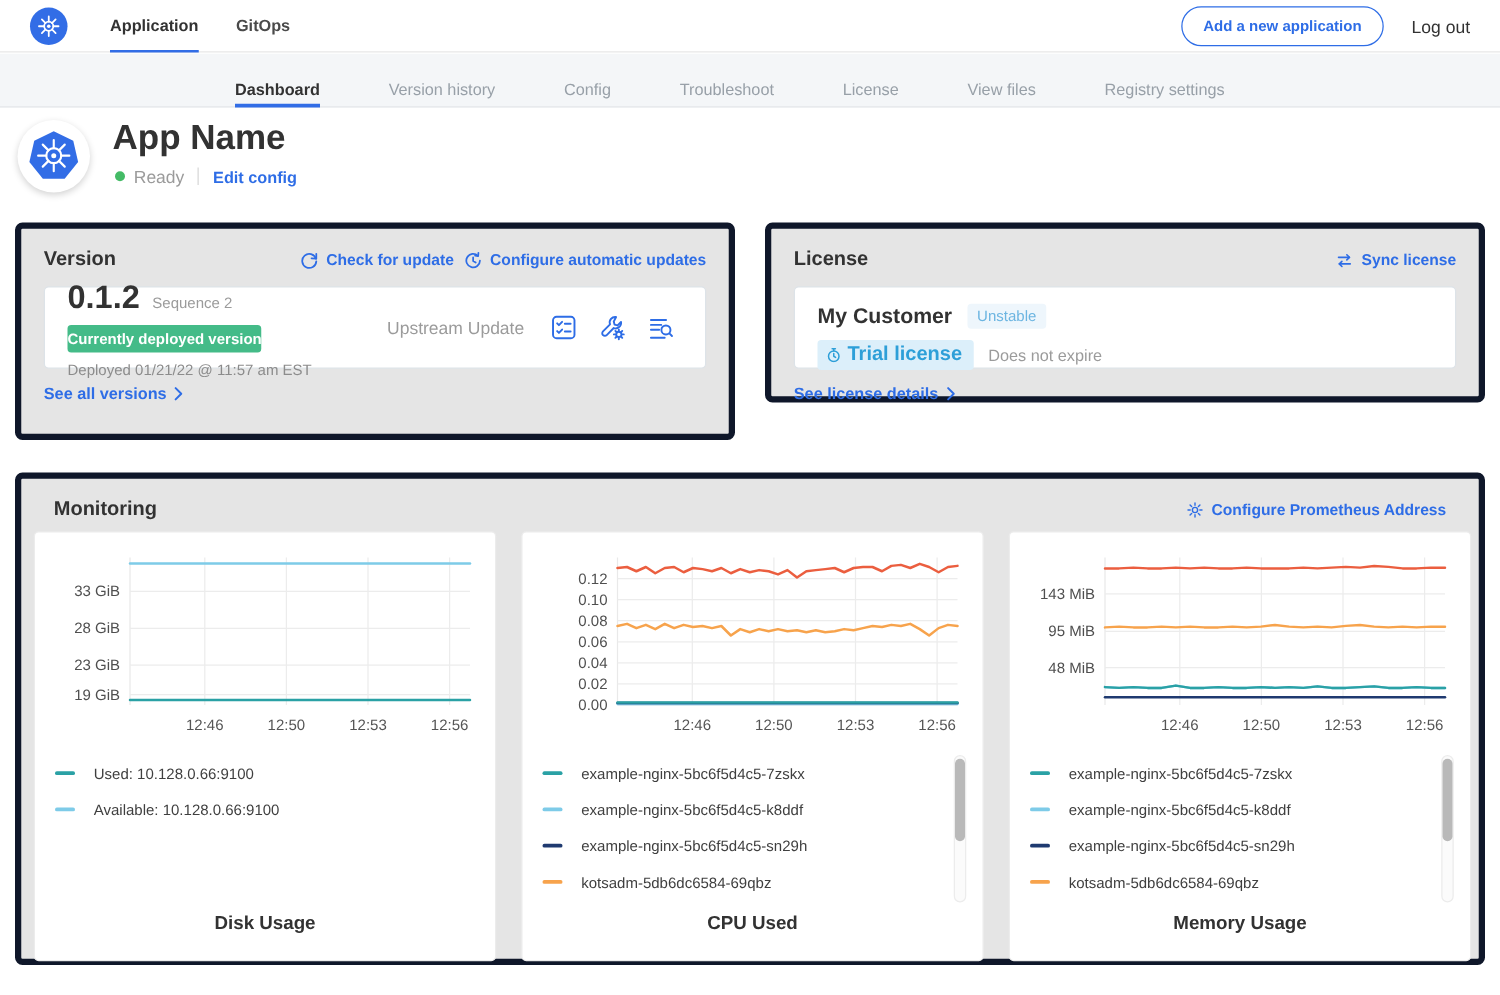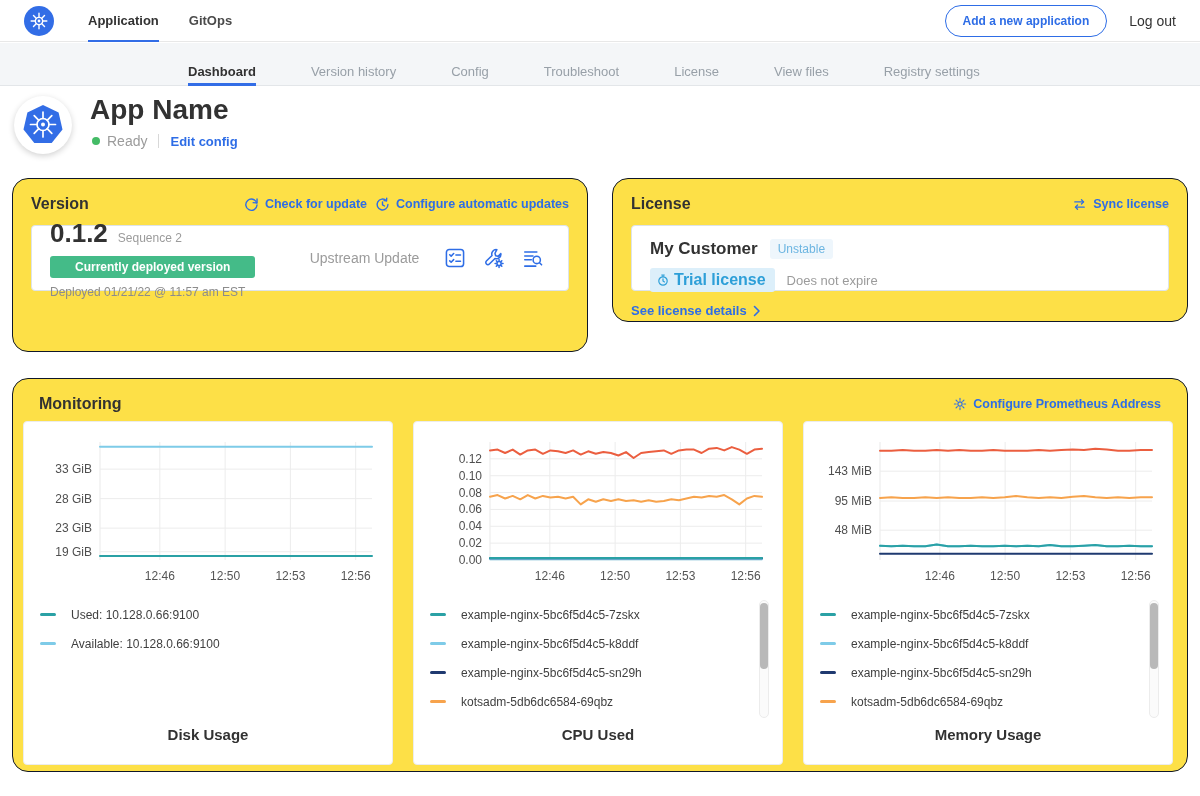--- a/index.html
+++ b/index.html
@@ -37,36 +37,36 @@
     background:#fff; box-shadow:0 2px 6px rgba(0,0,0,.18); display:flex; align-items:center; justify-content:center; }
   .app-name { position:absolute; left:90px; top:8px; font-size:28px; font-weight:700; color:#323232; }
   .status-row { position:absolute; left:92px; top:47px; display:flex; align-items:center; }
   .status-dot { width:8px; height:8px; border-radius:50%; background:#44bb66; }
   .status-text { margin-left:7px; font-size:14px; color:#9b9b9b; }
   .status-divider { width:1px; height:14px; background:#d8d8d8; margin:0 11px; }
   .link { color:#2e6de6; font-weight:700; cursor:pointer; }
   .edit-config { font-size:13px; }
 
   
-  .card { position:absolute; background:#fde047; border:1px solid #0f172a; border-radius:16px; }
+  .card { position:absolute; background:#e5e5e5; border:5px solid #0f172a; border-radius:6px; }
   .version-card { left:12px; top:178px; width:576px; height:174px; padding:16px 18px; }
   .license-card { left:612px; top:178px; width:576px; height:144px; padding:16px 18px; }
   .card-head { display:flex; align-items:center; }
   .card-title { font-size:16px; font-weight:700; color:#323232; }
   .card-head-links { margin-left:auto; display:flex; align-items:center; gap:8px; }
   .head-link { display:flex; align-items:center; gap:6px; font-size:12.5px; }
   .inner-box { margin-top:12px; background:#fff; border:1px solid #dde3e8; border-radius:4px; }
 
   .version-inner { padding:13px 18px; display:flex; align-items:center; height:66px; }
   .version-left { width:235px; }
   .version-line { display:flex; align-items:baseline; }
   .version-number { font-size:26px; font-weight:700; color:#323232; }
   .sequence { margin-left:10px; font-size:12px; color:#9b9b9b; }
   .deployed-badge { display:inline-block; margin-top:7px; background:#44bb88; color:#fff;
-    font-size:12px; font-weight:700; padding:4px 25px; border-radius:3px; }
+    font-size:12px; font-weight:700; padding:4px 0; border-radius:3px; }
   .deployed-at { margin-top:7px; font-size:12px; color:#8c8c8c; }
   .upstream { flex:1; text-align:center; font-size:14px; color:#9b9b9b; font-weight:500; }
   .version-icons { display:flex; align-items:center; gap:17px; padding-right:6px; }
   .see-link { margin-top:12px; display:flex; align-items:center; gap:6px; font-size:13px; }
 
   .license-inner { padding:13px 18px; height:66px; }
   .license-row1 { display:flex; align-items:center; }
   .customer-name { font-size:17px; font-weight:700; color:#323232; }
   .channel-badge { margin-left:12px; background:#eef6fc; color:#6cb5e1; font-size:12px;
     padding:3px 8px; border-radius:3px; }
@@ -203,20 +203,26 @@
         </svg>
         <svg class="icon" width="22" height="22" viewBox="0 0 20 20">
           <g fill="none" stroke="#2e6de6" stroke-width="1.4" stroke-linecap="round" stroke-linejoin="round">
             <path d="M2.5 4.6h11M2.5 8.1h7.5M2.5 11.6h6"></path>
             <circle cx="13.4" cy="11.8" r="3.3"></circle>
             <path d="M15.9 14.3l1.9 1.9"></path>
             <path d="M2.5 17.4h10"></path>
           </g>
         </svg>
       </div>
+    </div>
+    <div class="see-link">
+      <span class="link">See all versions</span>
+      <svg class="icon" width="8" height="12" viewBox="0 0 8 12">
+        <polyline points="1.5,1.5 6,6 1.5,10.5" fill="none" stroke="#2e6de6" stroke-width="1.6" stroke-linecap="round" stroke-linejoin="round"></polyline>
+      </svg>
     </div>
   </section>
 
   <section class="card license-card">
     <div class="card-head">
       <span class="card-title">License</span>
       <div class="card-head-links">
         <span class="head-link link">
           <svg class="icon" width="15" height="15" viewBox="0 0 16 16">
             <g fill="none" stroke="#2e6de6" stroke-width="1.4" stroke-linecap="round" stroke-linejoin="round">

